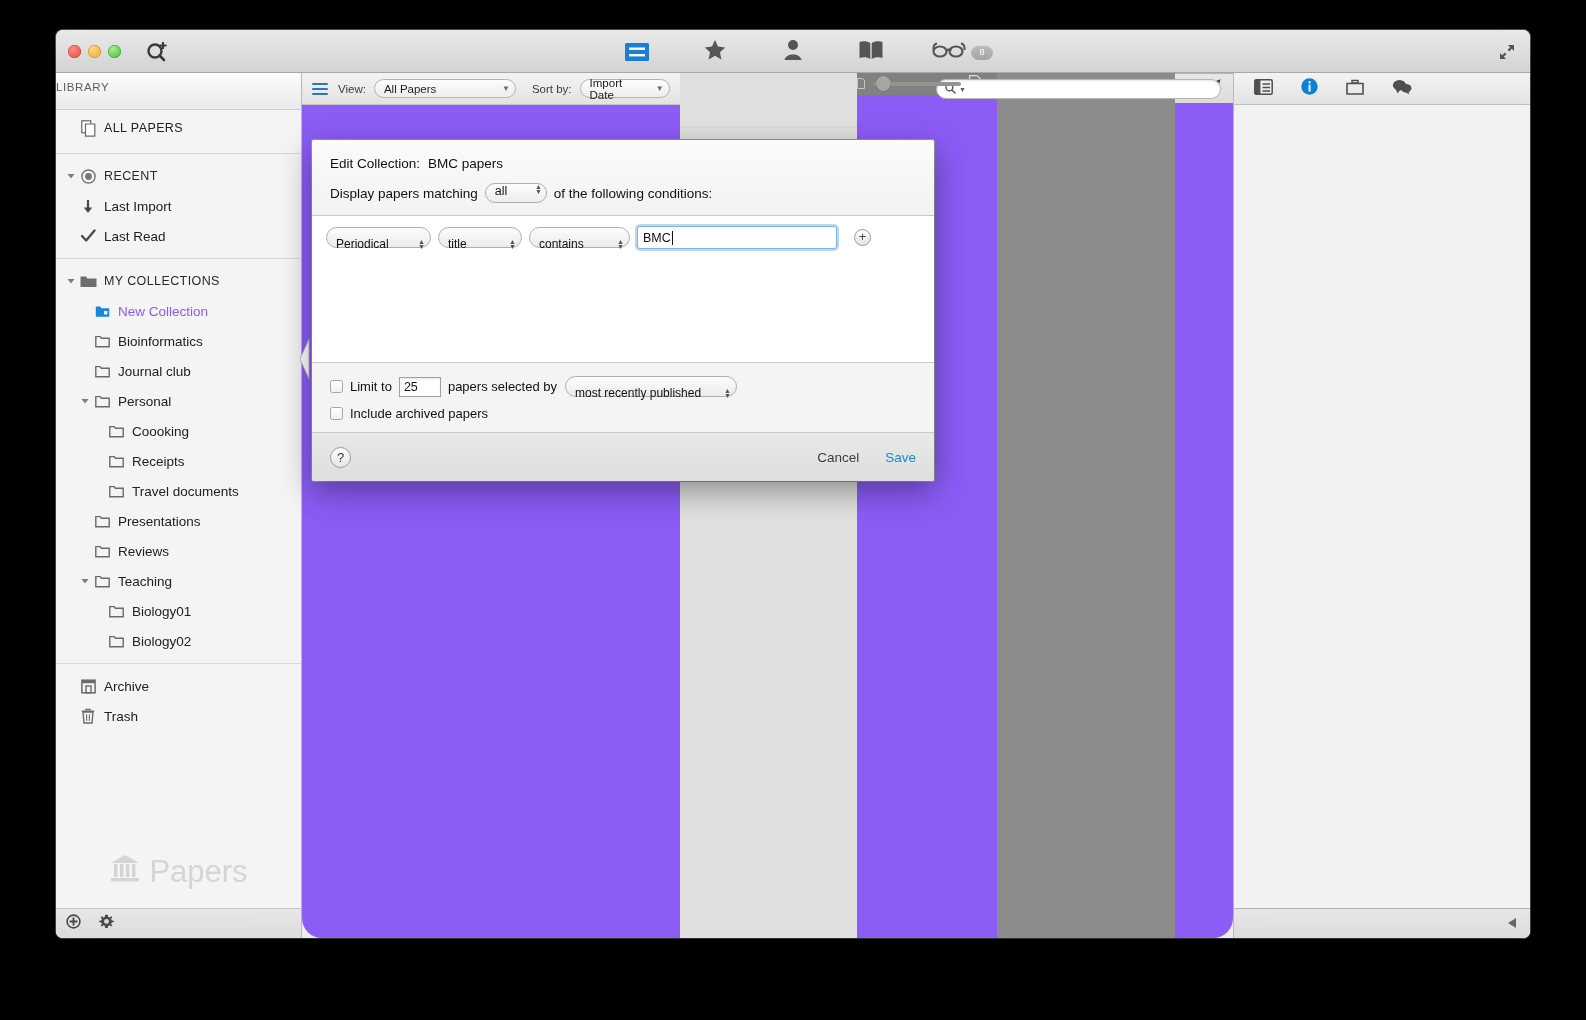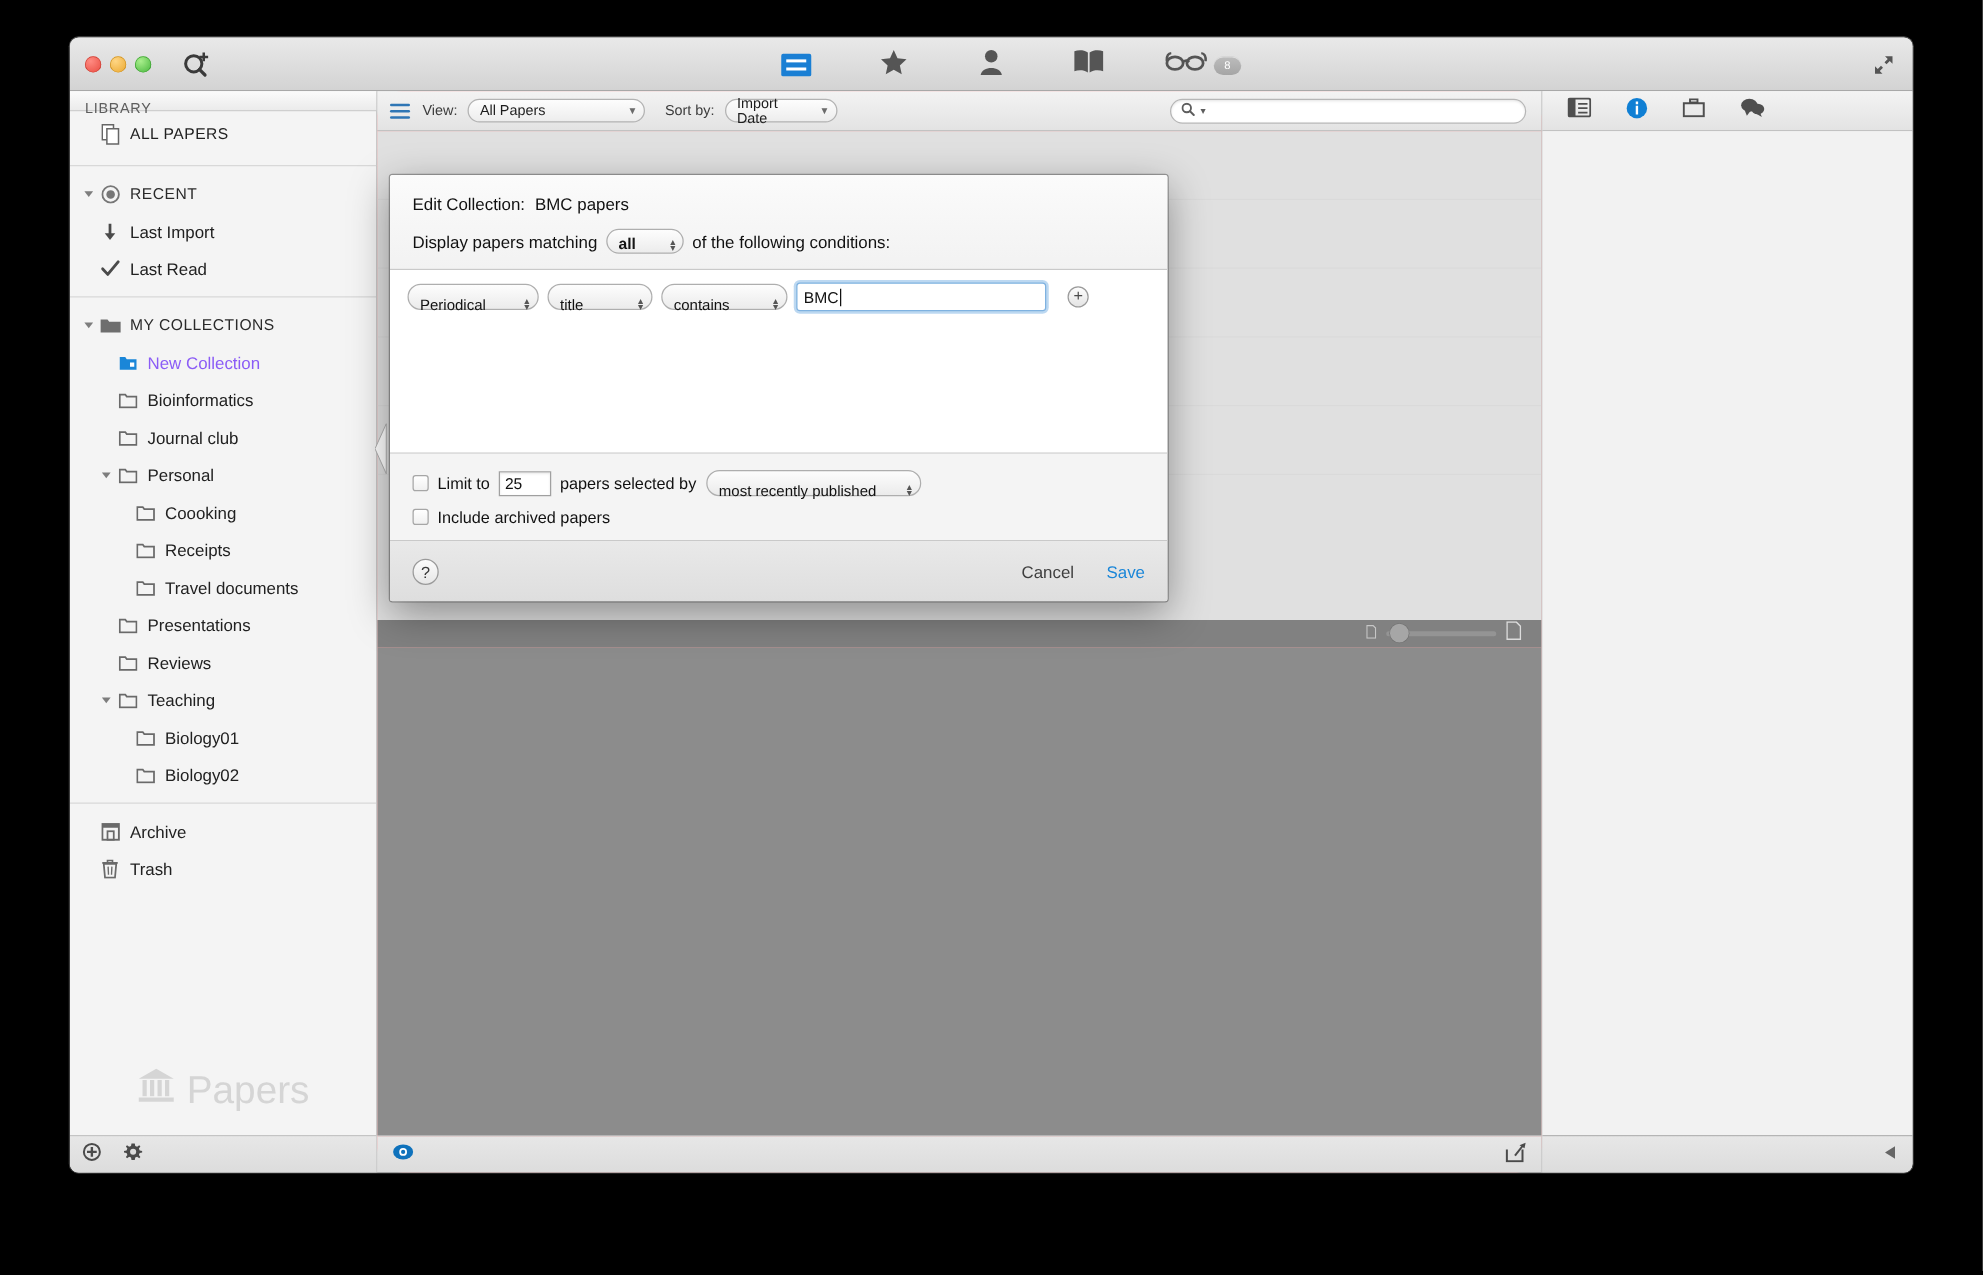--- a/index.html
+++ b/index.html
@@ -47,21 +47,21 @@
 
   
   #body { position: absolute; top: 43px; left: 0; right: 0; bottom: 0; display: flex; }
 
   
   #sidebar {
     width: 246px; background: #f4f4f4; position: relative;
     border-right: 1px solid #b9b9b9; display: flex; flex-direction: column;
   }
   #sb-header {
-    height: 16px; line-height: 28px; padding-left: 12px;
+    height: 37px; line-height: 28px; padding-left: 0;
     font-size: 11.5px; letter-spacing: 0.6px; color: #5d5d5d;
     background: linear-gradient(to bottom, #fbfbfb, #ebebeb);
     border-bottom: 1px solid #cfcfcf;
   }
   #sb-scroll { flex: 1; overflow: hidden; }
   .sb-group-sep { border-top: 1px solid #d8d8d8; margin: 7px 0; }
   .sb-row {
     height: 30px; display: flex; align-items: center;
     font-size: 13.5px; color: #212121; padding-left: 8px; white-space: nowrap;
   }
@@ -83,21 +83,21 @@
     background: linear-gradient(to bottom, #e7e7e7, #dcdcdc);
     display: flex; align-items: center; gap: 18px; padding-left: 10px;
   }
 
   
   #sidebar-collapse-handle {
     position: absolute; right: -9px; top: 262px; width: 10px; height: 48px; z-index: 6;
   }
 
   
-  #main { flex: 1; display: flex; flex-direction: column; position: relative; background: #fca5a5; border-radius: 20px; }
+  #main { flex: 1; display: flex; flex-direction: row; position: relative; background: #8b5cf6; border-radius: 20px; }
   #filterbar {
     height: 32px; display: flex; align-items: center; gap: 8px; padding: 0 10px;
     background: linear-gradient(to bottom, #f3f3f3, #e3e3e3);
     border-bottom: 1px solid #c2c2c2;
   }
   .fb-label { font-size: 11.5px; color: #3b3b3b; }
   .pill {
     display: inline-flex; align-items: center; justify-content: space-between;
     height: 19px; padding: 0 5px 0 9px; border-radius: 10px;
     background: linear-gradient(to bottom, #fdfdfd, #ededed);
@@ -151,24 +151,24 @@
     position: absolute; left: 256px; top: 110px; width: 622px;
     border-radius: 2px; background: #f6f6f6; z-index: 40;
     box-shadow: 0 10px 32px rgba(0,0,0,0.38), 0 0 0 1px #9a9a9a;
     overflow: hidden;
   }
   #dlg-head { padding: 16px 18px 12px 18px; background: linear-gradient(to bottom,#fbfbfb,#f2f2f2); }
   .dlg-line { display: flex; align-items: center; font-size: 13.5px; color: #111; }
   #dlg-title-line { margin-bottom: 12px; }
   #dlg-title-value { margin-left: 8px; }
   .mini-pill {
-    display: inline-flex; align-items: flex-end; justify-content: space-between;
+    display: inline-flex; align-items: flex-start; justify-content: space-between;
     height: 20px; border-radius: 10px; padding: 0 4px 0 9px; margin: 0 7px;
     background: linear-gradient(to bottom, #fdfdfd, #ececec);
-    border: 1px solid #aeaeae; font-size: 12.5px; color: #151515; font-weight: bold;
+    border: 1px solid #aeaeae; font-size: 12.5px; color: #151515;
   }
   #match-pill { width: 62px; }
   #dlg-rules {
     border-top: 1px solid #c9c9c9; border-bottom: 1px solid #c9c9c9;
     background: #fff; height: 148px; padding: 10px 14px;
   }
   .rule-row { display: flex; align-items: center; gap: 7px; }
   .rule-pill {
     display: inline-flex; align-items: center; justify-content: space-between;
     height: 21px; border-radius: 11px; padding: 12px 5px 0 9px;

